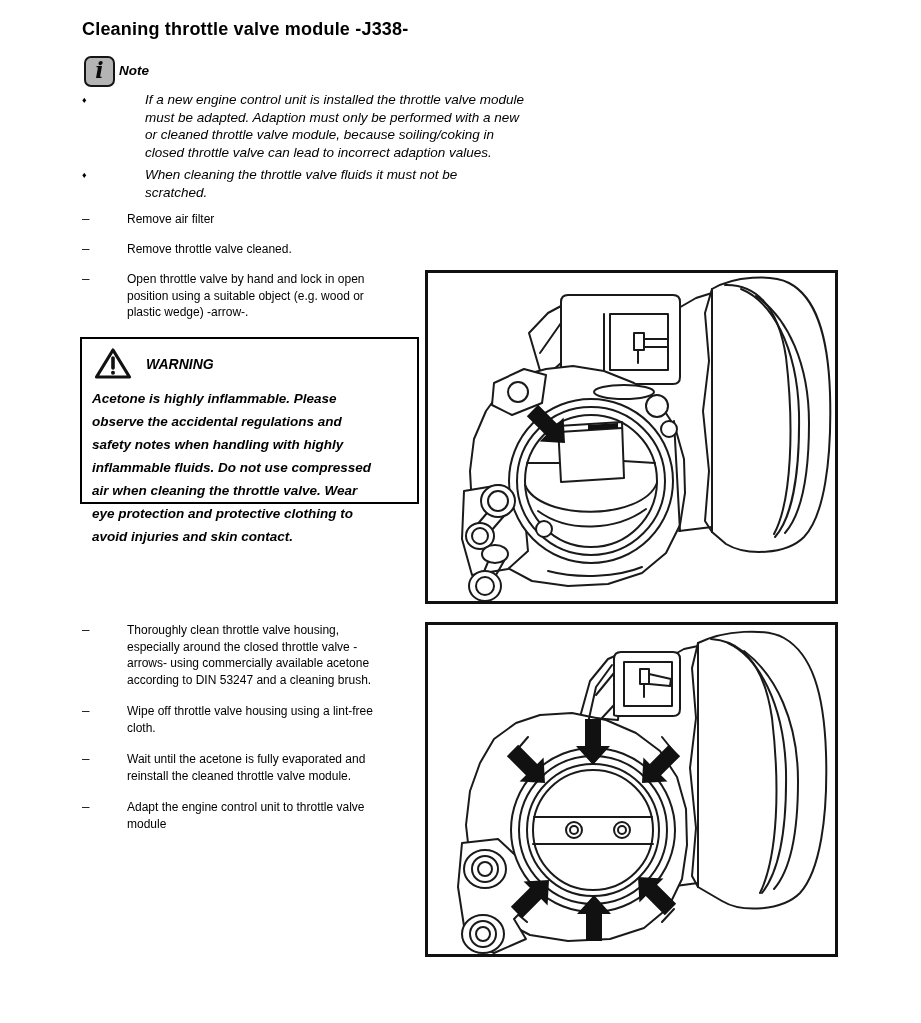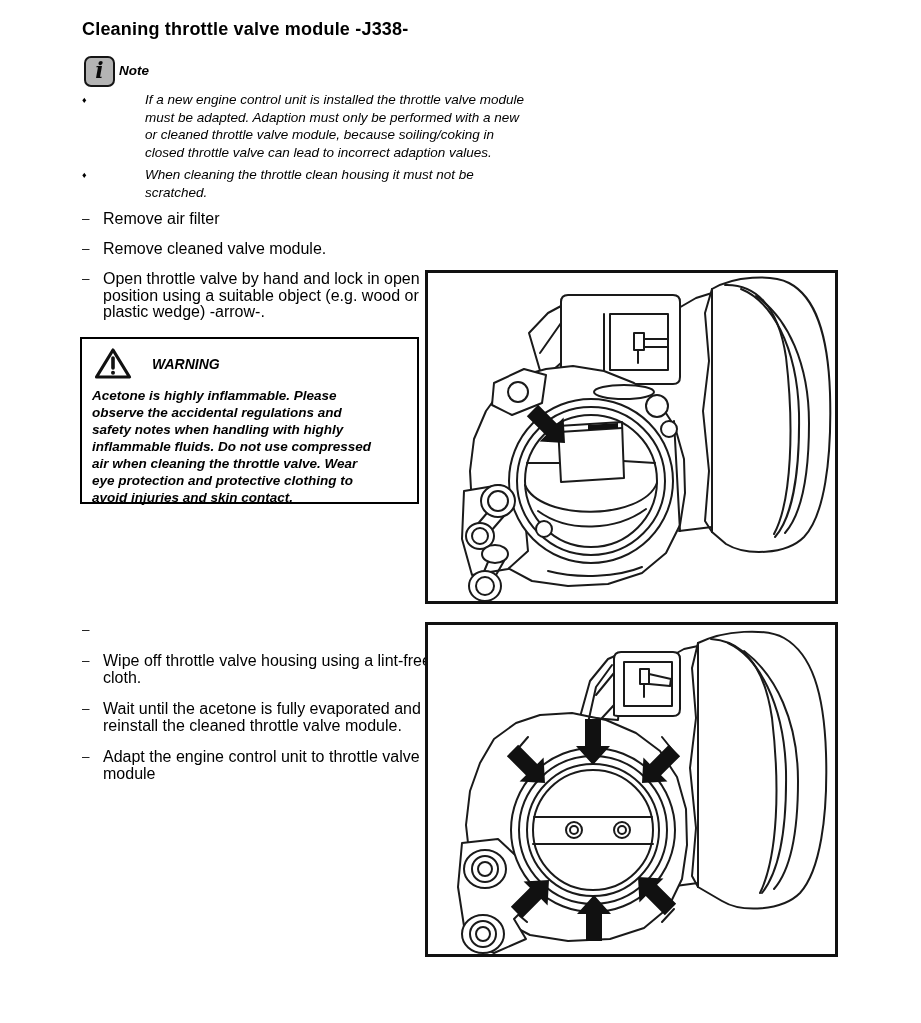--- a/index.html
+++ b/index.html
@@ -31,31 +31,31 @@
   .note-item .bullet { width:21px; flex:none; font-size:9px; padding-top:4px; }
   .note-item .text {
     white-space:pre-line; font-style:italic; font-size:13.5px; line-height:17.6px;margin-left:42px;
   }
   .steps { position:absolute; left:82px; width:362px; }
   .steps-top { top:211px; }
   .steps-bottom { top:622px; }
   .step-item { display:flex; margin-bottom:13.5px; }
   .steps-bottom .step-item { margin-bottom:15px; }
   .step-item .bullet { width:21px; flex:none; font-size:13.5px; line-height:16.4px; }
-  .step-item .text { white-space:pre-line; font-size:16px; line-height:16.5px; }
+  .step-item .text { white-space:pre-line; font-size:12px; line-height:16.5px;margin-left:24px; }
   
   .warning-box {
     position:absolute; left:80px; top:337px; width:339px; height:167px;
     border:2px solid #000; box-sizing:border-box; padding:6px 10px 0 10px;
   }
-  .warning-header { display:flex; align-items:center; gap:20px; margin-top:2px; margin-left:2px; }
+  .warning-header { display:flex; align-items:center; gap:14px; margin-top:2px; margin-left:2px; }
   .warning-title { font-size:14px; font-weight:bold; font-style:italic; }
   .warning-body {
     margin-top:7px; font-size:13.5px; font-weight:bold; font-style:italic;
-    line-height:17px; white-space:pre-line;
+    line-height:23px; white-space:pre-line;
   }
   
   .figure {
     position:absolute; left:425px; width:413px; border:3px solid #111;
     box-sizing:border-box; background:#fff;
   }
   .figure-1 { top:270px; height:334px; }
   .figure-2 { top:622px; height:335px; }
   .figure svg { display:block; width:100%; height:100%; }
 </style>
@@ -74,33 +74,33 @@
   <div class="note-list">
     <div class="note-item">
       <span class="bullet">♦</span>
       <span class="text">If a new engine control unit is installed the throttle valve module
 must be adapted. Adaption must only be performed with a new
 or cleaned throttle valve module, because soiling/coking in
 closed throttle valve can lead to incorrect adaption values.</span>
     </div>
     <div class="note-item">
       <span class="bullet">♦</span>
-      <span class="text">When cleaning the throttle clean housing it must not be
+      <span class="text">When cleaning the throttle valve fluids it must not be
 scratched.</span>
     </div>
   </div>
 
   <div class="steps steps-top">
     <div class="step-item">
       <span class="bullet">–</span>
       <span class="text">Remove air filter</span>
     </div>
     <div class="step-item">
       <span class="bullet">–</span>
-      <span class="text">Remove cleaned valve module.</span>
+      <span class="text">Remove throttle valve cleaned.</span>
     </div>
     <div class="step-item">
       <span class="bullet">–</span>
       <span class="text">Open throttle valve by hand and lock in open
 position using a suitable object (e.g. wood or
 plastic wedge) -arrow-.</span>
     </div>
   </div>
 
   <div class="warning-box">
@@ -184,20 +184,24 @@
         </g>
 
         <path fill="#111" stroke="none" transform="translate(137,170) rotate(-45)" d="M0,0 L-17,-19 L-8,-19 L-8,-46 L8,-46 L8,-19 L17,-19 Z"></path>
       </g>
     </svg>
   </div>
 
   <div class="steps steps-bottom">
     <div class="step-item">
       <span class="bullet">–</span>
+      <span class="text">Thoroughly clean throttle valve housing,
+especially around the closed throttle valve -
+arrows- using commercially available acetone
+according to DIN 53247 and a cleaning brush.</span>
     </div>
     <div class="step-item">
       <span class="bullet">–</span>
       <span class="text">Wipe off throttle valve housing using a lint-free
 cloth.</span>
     </div>
     <div class="step-item">
       <span class="bullet">–</span>
       <span class="text">Wait until the acetone is fully evaporated and
 reinstall the cleaned throttle valve module.</span>

